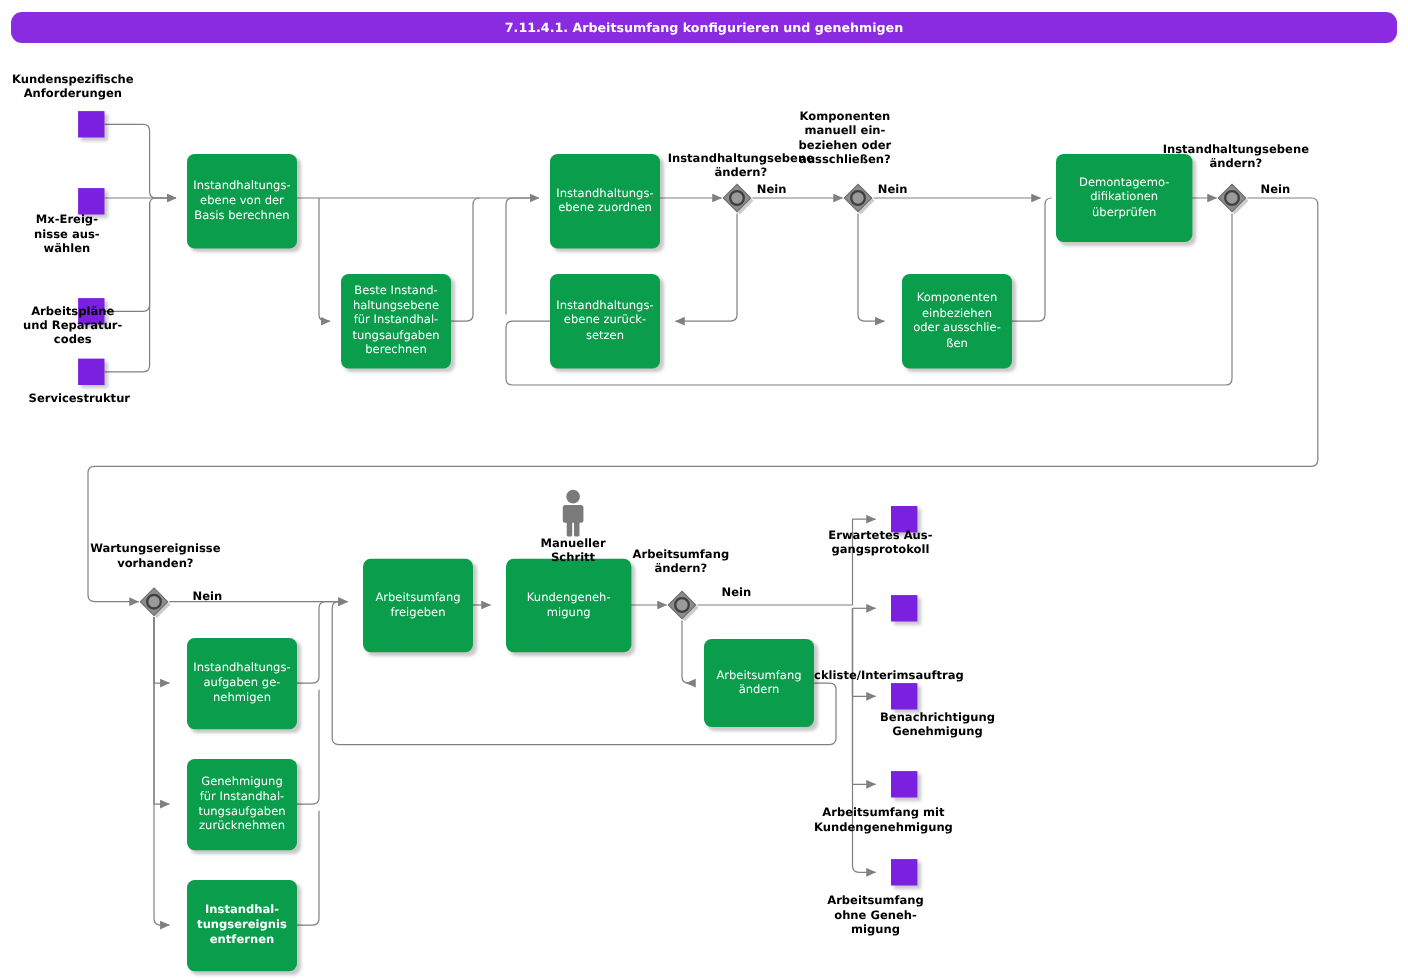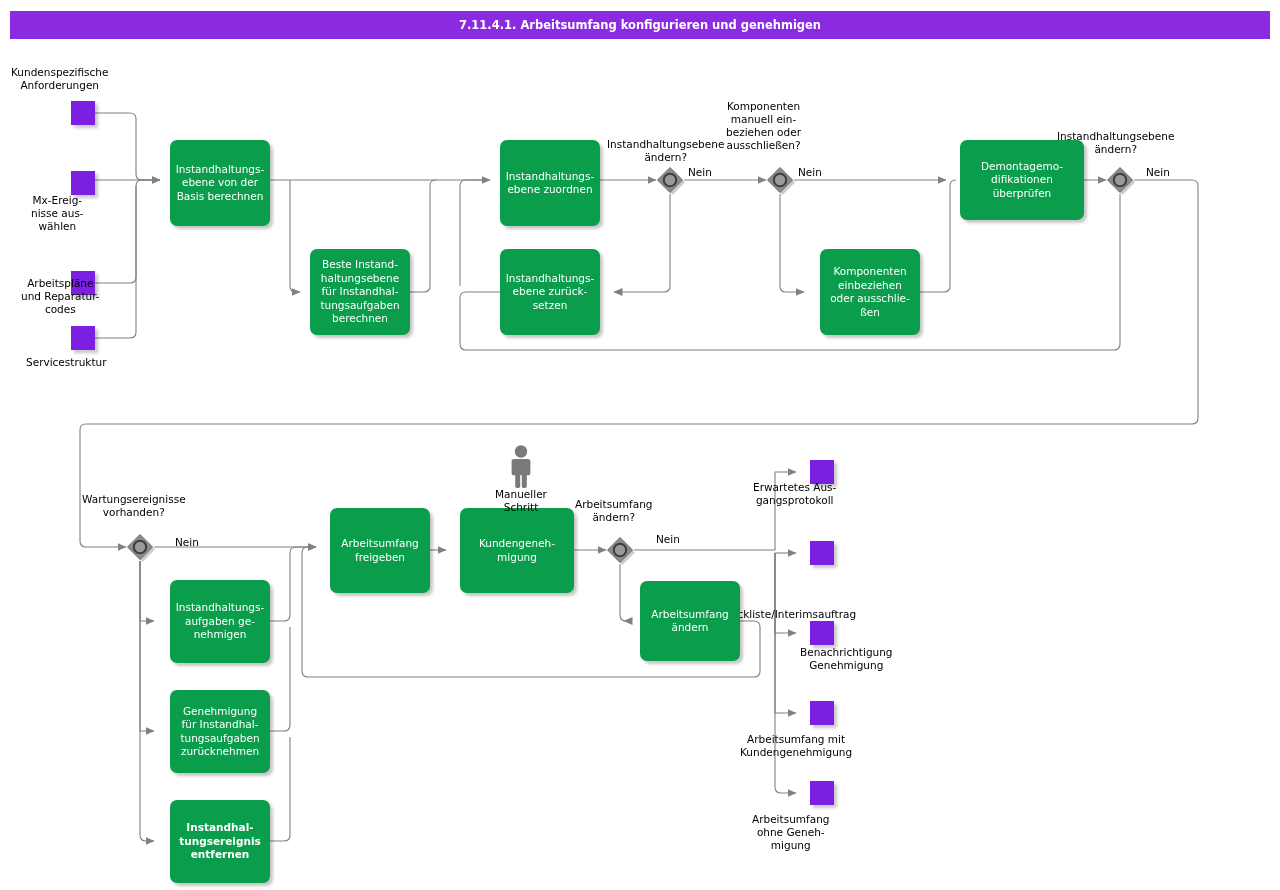--- a/index.html
+++ b/index.html
@@ -23,20 +23,21 @@
   .title-bar {
     position: absolute;
     left: 10px;
     top: 11px;
     width: 1260px;
     height: 28px;
     background: #8A2BE2;
     display: flex;
     align-items: center;
     justify-content: center;
+    border-radius: 10px;
   }
   .title-bar .title-text {
     color: #ffffff;
     font-size: 11.5px;
     font-weight: bold;
     font-family: "DejaVu Sans", sans-serif;
     letter-spacing: 0px;
     white-space: nowrap;
   }
   
@@ -78,20 +79,21 @@
     height: 28px;
   }
   .gwlabel, .flowlabel, .artlabel, .steplabel {
     position: absolute;
     color: #000000;
     font-size: 10.5px;
     line-height: 13px;
     text-align: center;
     white-space: pre-line;
     font-family: "DejaVu Sans", sans-serif;
+    font-weight: bold;
   }
   .flowlabel { text-align: left; }
   .artlabel { text-align: center; }
   .person-icon { position: absolute; }
 </style>
 </head>
 <body>
 
 <div id="diagram-root">
 

